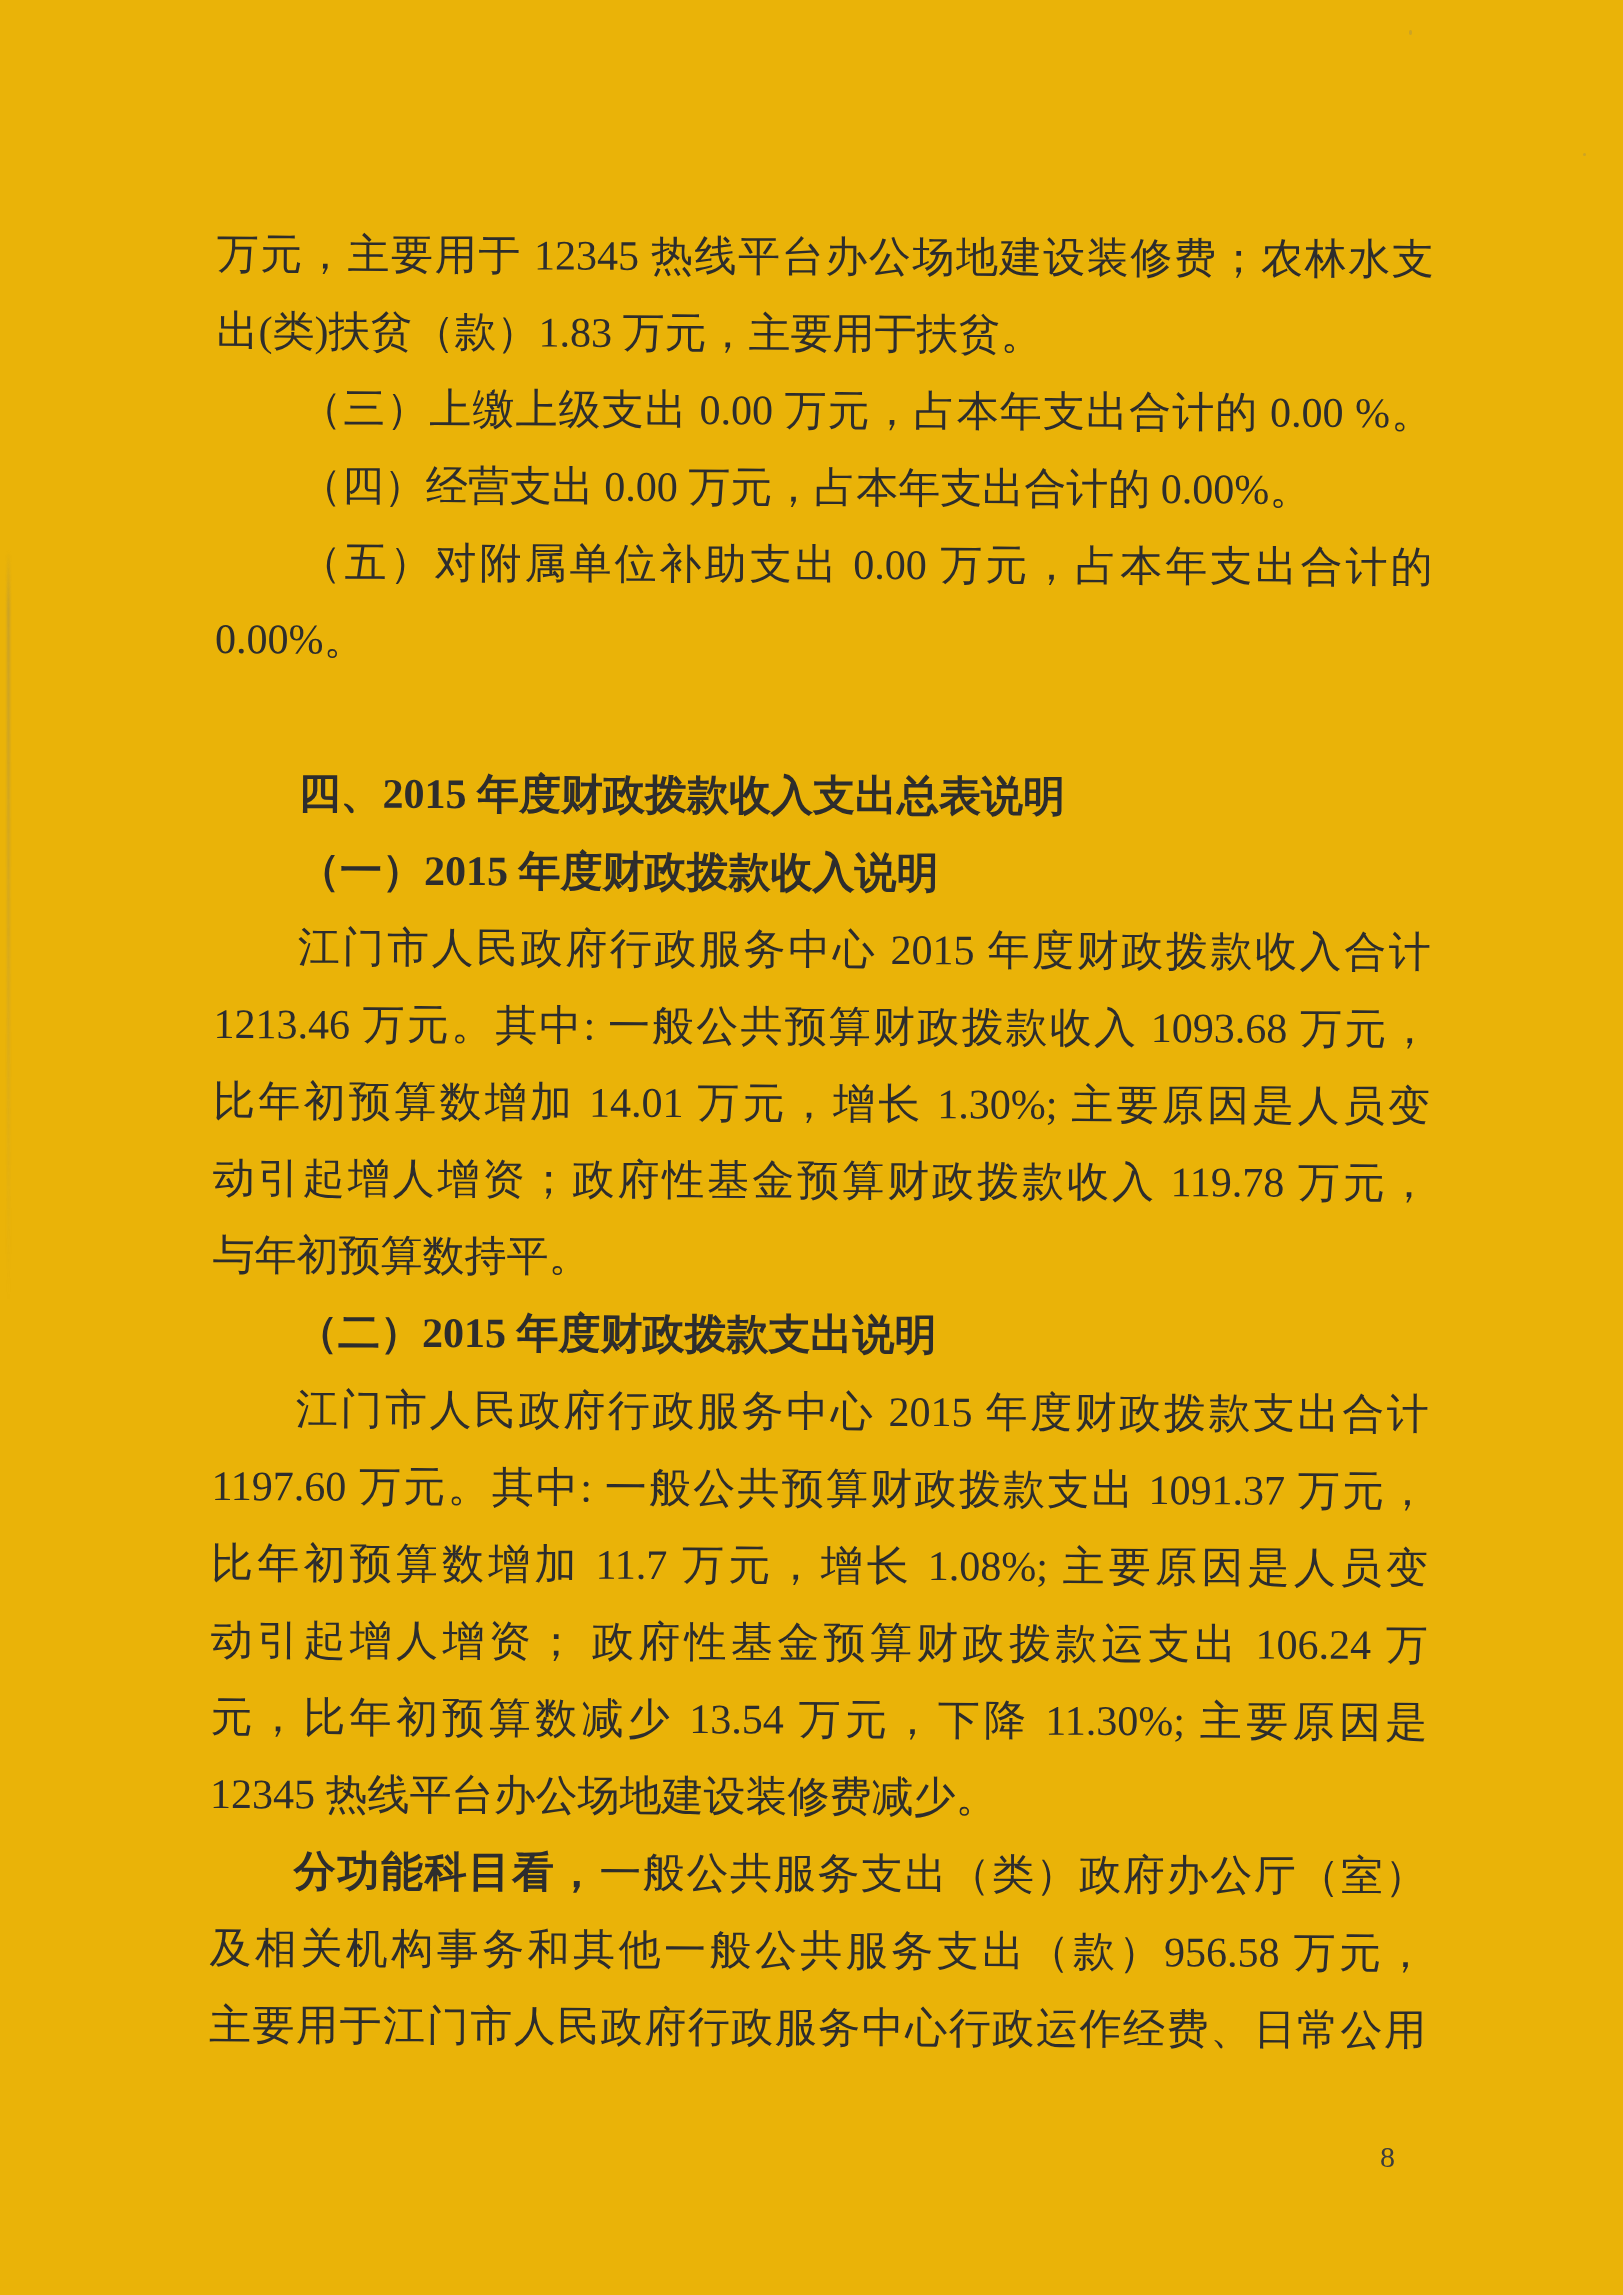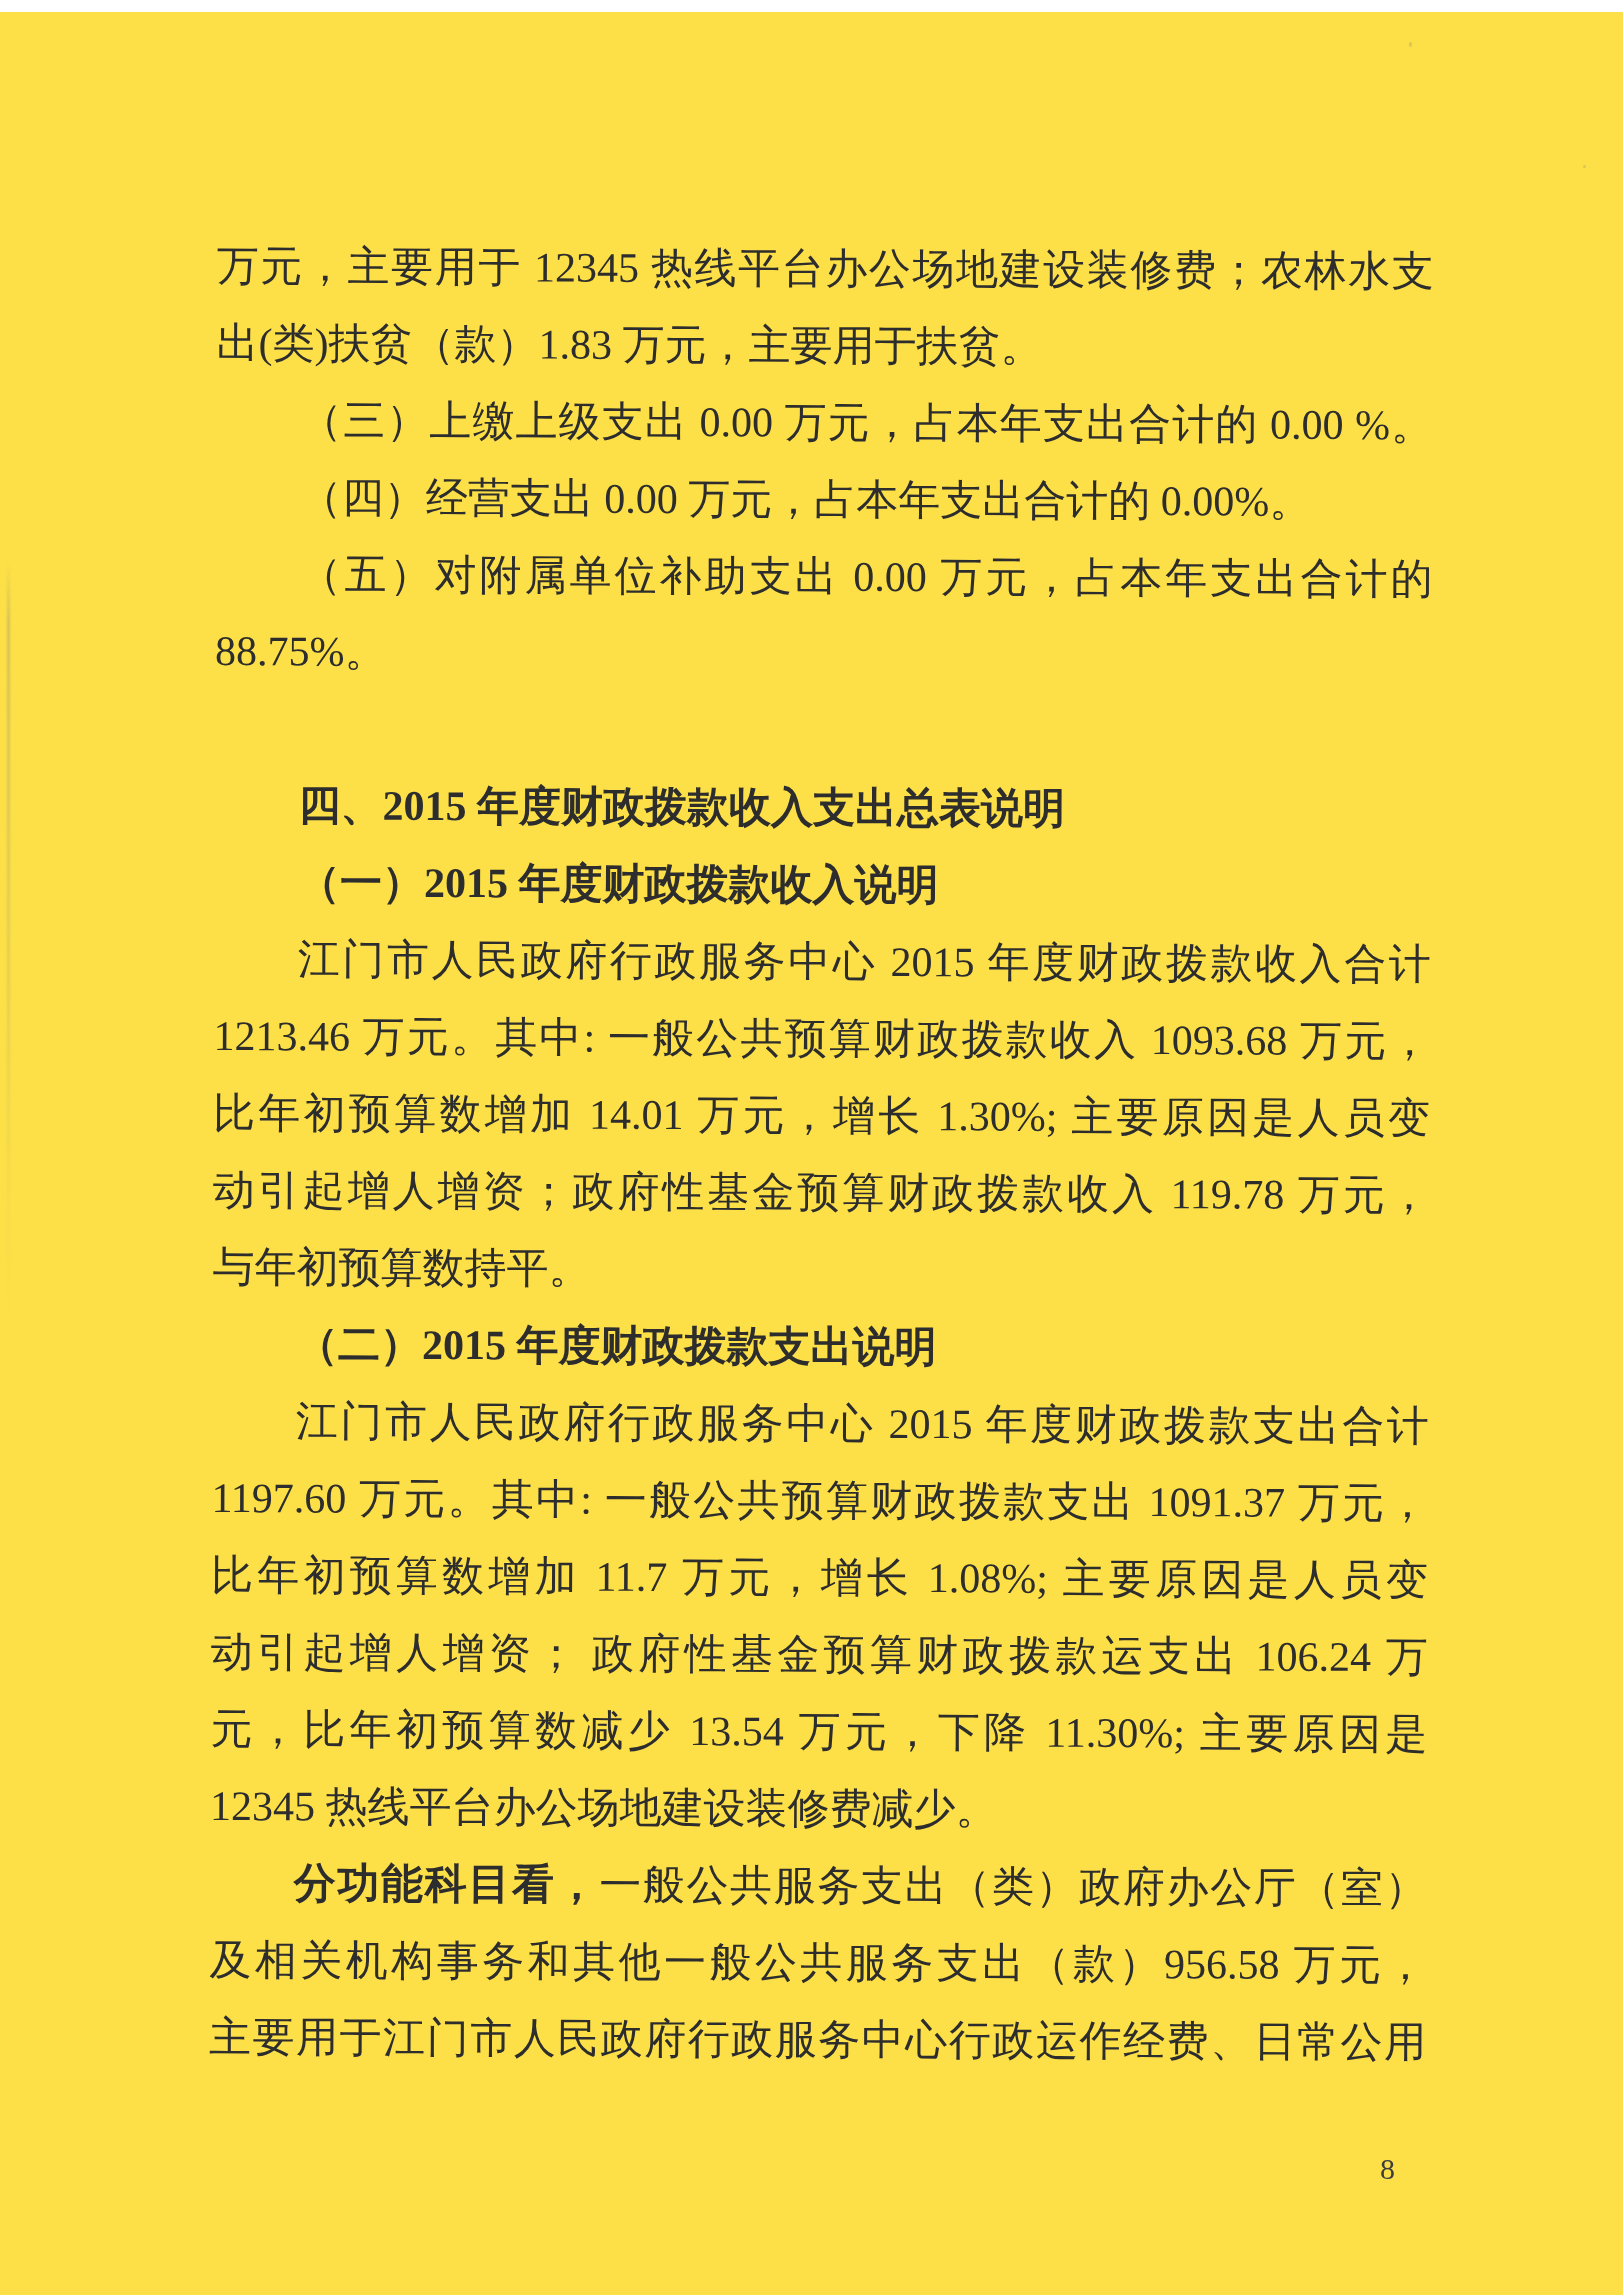--- a/index.html
+++ b/index.html
@@ -4,21 +4,21 @@
 <style>
   html, body { margin: 0; padding: 0; }
   body {
     width: 1623px; height: 2295px;
     background: #ffffff;
     position: relative;
     overflow: hidden;
     font-family: "Liberation Serif", "DejaVu Serif", serif;
     color: #2d2d2d;
   }
-  .sheet { position: absolute; inset: 0; background: #fde047; margin-top: 12px; }
+  .sheet { position: absolute; inset: 0; background: #eab308; }
 
   
   .scan-streak {
     position: absolute; left: 6.5px; top: 550px; width: 3.9px; height: 753px;
     background: linear-gradient(to bottom,
       rgba(120,120,120,0) 0%, rgba(120,120,120,0.30) 8%,
       rgba(130,130,130,0.18) 55%, rgba(140,140,140,0.06) 85%,
       rgba(140,140,140,0) 100%);
     filter: blur(1.3px); border-radius: 2px;
   }
@@ -62,21 +62,21 @@
   <div class="scan-streak"></div>
   <div class="speck s1"></div>
   <div class="speck s2"></div>
 
   <div class="textblock">
     <div class="line jst"><span>万元，主要用于 12345 热线平台办公场地建设装修费；农林水支</span></div>
     <div class="line"><span>出(类)扶贫（款）1.83 万元，主要用于扶贫。</span></div>
     <div class="line ind jst"><span>（三）上缴上级支出 0.00 万元，占本年支出合计的 0.00 %。</span></div>
     <div class="line ind"><span>（四）经营支出 0.00 万元，占本年支出合计的 0.00%。</span></div>
     <div class="line ind jst"><span>（五）对附属单位补助支出 0.00 万元，占本年支出合计的</span></div>
-    <div class="line"><span>88.75%。</span></div>
+    <div class="line"><span>0.00%。</span></div>
     <div class="line ind bold gap"><span>四、2015 年度财政拨款收入支出总表说明</span></div>
     <div class="line ind bold"><span>（一）2015 年度财政拨款收入说明</span></div>
     <div class="line ind jst"><span>江门市人民政府行政服务中心 2015 年度财政拨款收入合计</span></div>
     <div class="line jst"><span>1213.46 万元。其中: 一般公共预算财政拨款收入 1093.68 万元，</span></div>
     <div class="line jst"><span>比年初预算数增加 14.01 万元，增长 1.30%; 主要原因是人员变</span></div>
     <div class="line jst"><span>动引起增人增资；政府性基金预算财政拨款收入 119.78 万元，</span></div>
     <div class="line"><span>与年初预算数持平。</span></div>
     <div class="line ind bold"><span>（二）2015 年度财政拨款支出说明</span></div>
     <div class="line ind jst"><span>江门市人民政府行政服务中心 2015 年度财政拨款支出合计</span></div>
     <div class="line jst"><span>1197.60 万元。其中: 一般公共预算财政拨款支出 1091.37 万元，</span></div>

